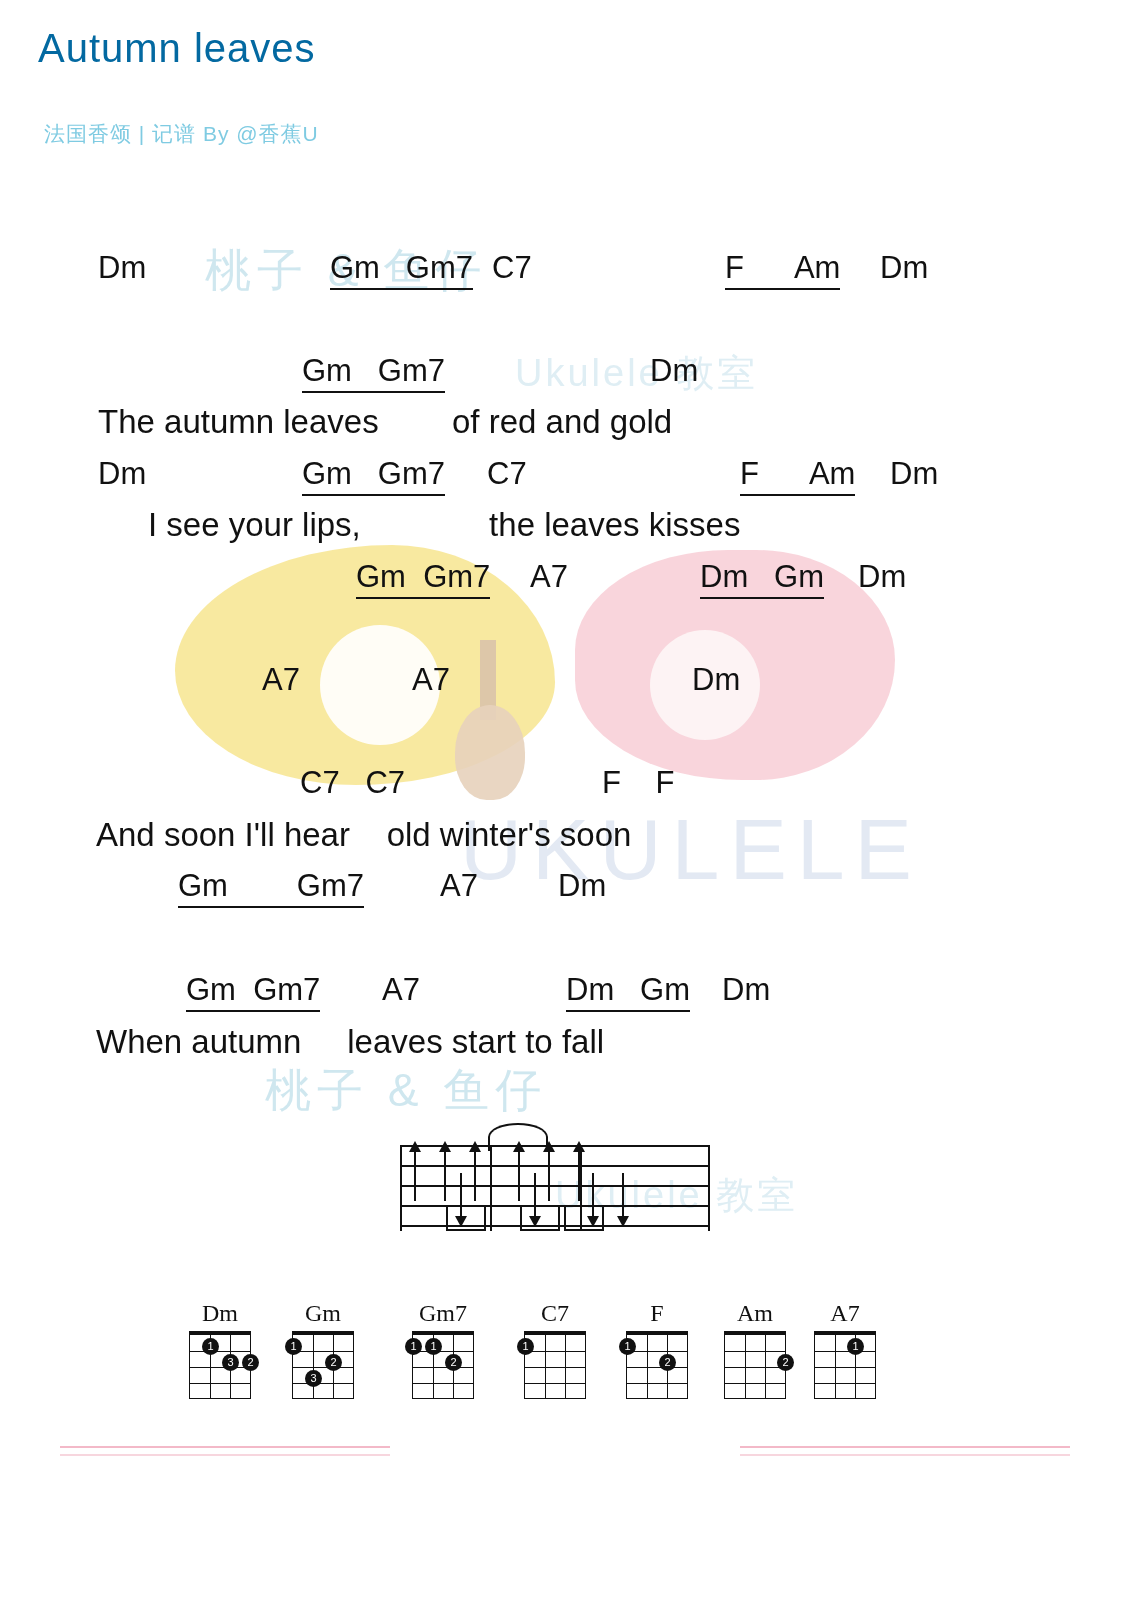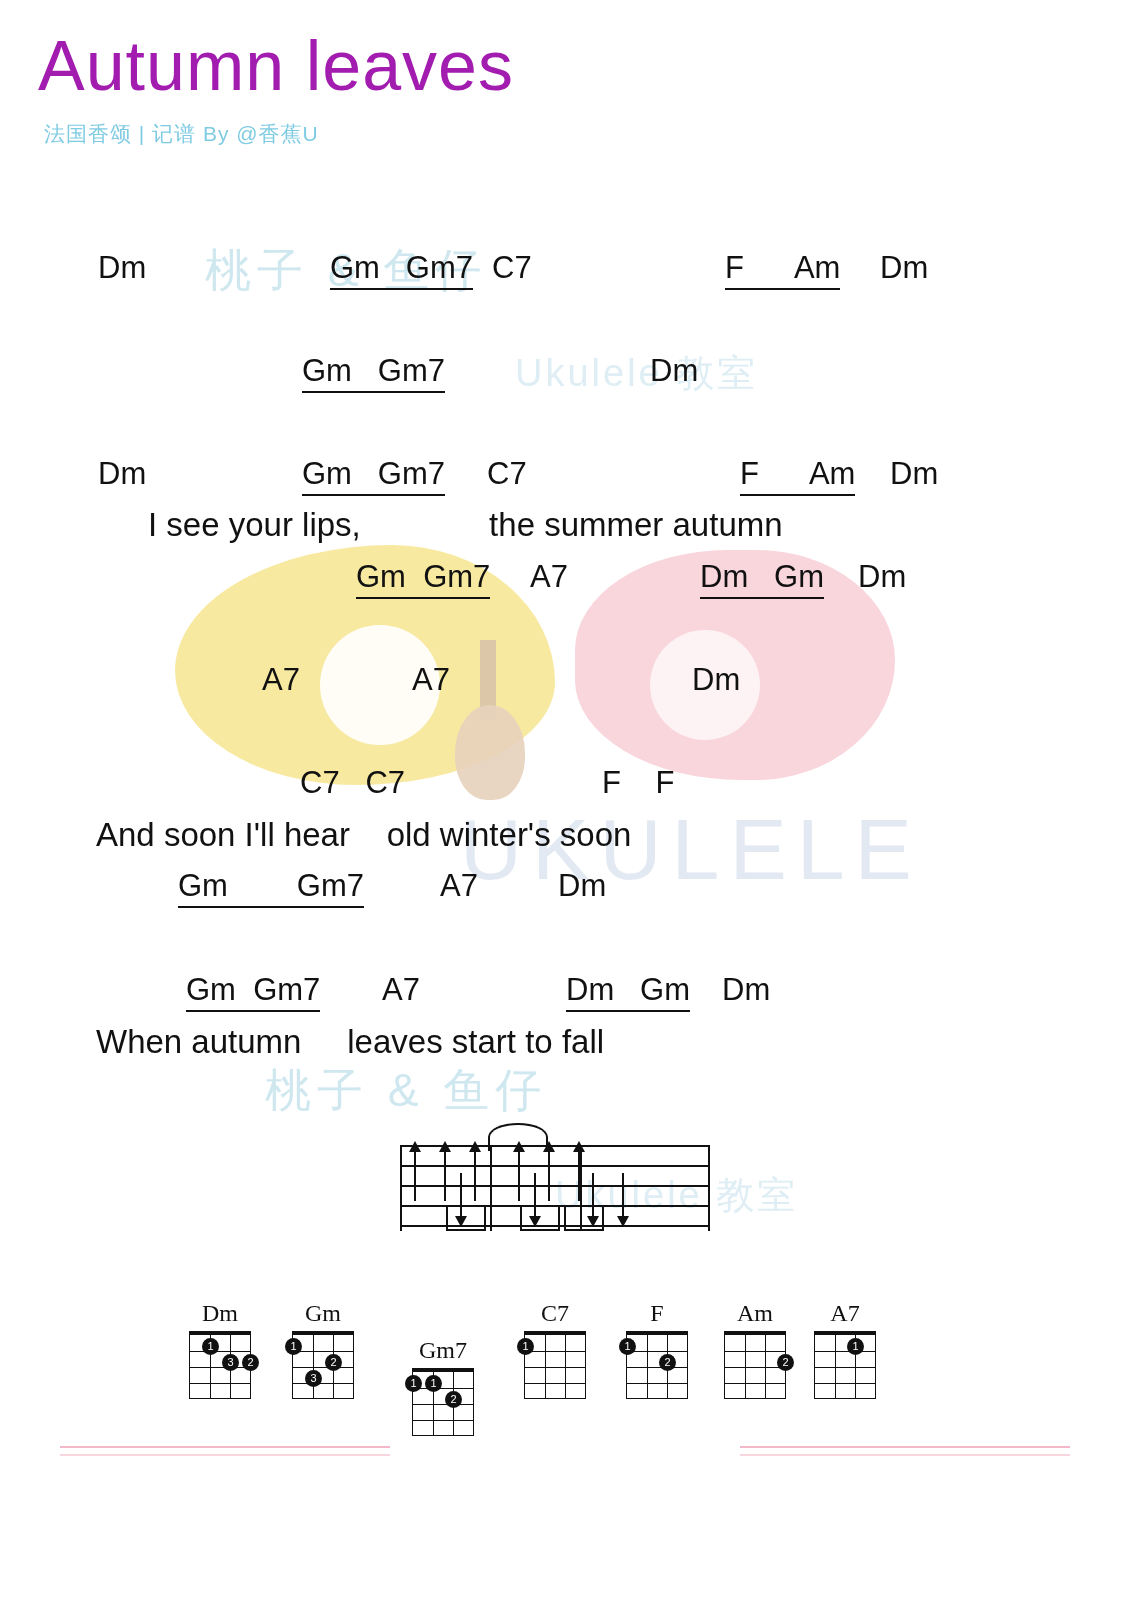--- a/index.html
+++ b/index.html
@@ -6,21 +6,21 @@
   body{
     width:1130px;height:1600px;position:relative;overflow:hidden;
     background:#ffffff;
     font-family:"Liberation Sans", sans-serif;
     color:#1b1b1b;
   }
 
   
   .title{
     position:absolute;left:38px;top:26px;
-    font-size:70px;letter-spacing:1px;color:#a21caf;font-weight:400;
+    font-size:40px;letter-spacing:1px;color:#0369a1;font-weight:400;
   }
   .subtitle{
     position:absolute;left:44px;top:120px;
     font-size:21px;color:#7fcbe2;letter-spacing:1px;
   }
 
   
   .wm{position:absolute;pointer-events:none;user-select:none;}
   .wm-a{left:205px;top:240px;font-size:46px;color:#cfe7ef;letter-spacing:6px;}
   .wm-b{left:515px;top:348px;font-size:38px;color:#dfeef4;letter-spacing:3px;}
@@ -89,26 +89,27 @@
 <div class="subtitle">法国香颂 | 记谱 By @香蕉U</div>
 
 <div class="sheet" id="sheet">
     <div class="line chord" style="left: 98px; top: 250px;">Dm</div>
     <div class="line chord u" style="left: 330px; top: 250px;">Gm   Gm7</div>
     <div class="line chord" style="left: 492px; top: 250px;">C7</div>
     <div class="line chord u" style="left: 725px; top: 250px;">F      Am</div>
     <div class="line chord" style="left: 880px; top: 250px;">Dm</div>
     <div class="line chord u" style="left: 302px; top: 353px;">Gm   Gm7</div>
     <div class="line chord" style="left: 650px; top: 353px;">Dm</div>
+    <div class="line lyric" style="left: 98px; top: 403px;">The autumn leaves        of red and gold</div>
     <div class="line chord" style="left: 98px; top: 456px;">Dm</div>
     <div class="line chord u" style="left: 302px; top: 456px;">Gm   Gm7</div>
     <div class="line chord" style="left: 487px; top: 456px;">C7</div>
     <div class="line chord u" style="left: 740px; top: 456px;">F      Am</div>
     <div class="line chord" style="left: 890px; top: 456px;">Dm</div>
-    <div class="line lyric" style="left: 148px; top: 506px;">I see your lips,              the summer autumn</div>
+    <div class="line lyric" style="left: 148px; top: 506px;">I see your lips,              the leaves kisses</div>
     <div class="line chord u" style="left: 356px; top: 559px;">Gm  Gm7</div>
     <div class="line chord" style="left: 530px; top: 559px;">A7</div>
     <div class="line chord u" style="left: 700px; top: 559px;">Dm   Gm</div>
     <div class="line chord" style="left: 858px; top: 559px;">Dm</div>
     <div class="line chord" style="left: 262px; top: 662px;">A7</div>
     <div class="line chord" style="left: 412px; top: 662px;">A7</div>
     <div class="line chord" style="left: 692px; top: 662px;">Dm</div>
     <div class="line chord" style="left: 300px; top: 765px;">C7   C7</div>
     <div class="line chord" style="left: 602px; top: 765px;">F    F</div>
     <div class="line lyric" style="left: 96px; top: 816px;">And soon I'll hear    old winter's soon</div>
@@ -188,21 +189,21 @@
         <div class="v" style="left: 20px;"></div>
         <div class="v" style="left: 40px;"></div>
         <div class="h" style="top: 16px;"></div>
         <div class="h" style="top: 32px;"></div>
         <div class="h" style="top: 48px;"></div>
         <div class="dot" style="left: -8px; top: 3px;">1</div>
         <div class="dot" style="left: 32px; top: 19px;">2</div>
         <div class="dot" style="left: 12px; top: 35px;">3</div>
       </div>
     </div>
-    <div class="cd" style="left: 398px; top: 0px; margin-top: 37px;">
+    <div class="cd" style="left: 398px; top: 0px;">
       <div class="nm">Gm7</div>
       <div class="grid">
         <div class="v" style="left: 20px;"></div>
         <div class="v" style="left: 40px;"></div>
         <div class="h" style="top: 16px;"></div>
         <div class="h" style="top: 32px;"></div>
         <div class="h" style="top: 48px;"></div>
         <div class="dot" style="left: 12px; top: 3px;">1</div>
         <div class="dot" style="left: -8px; top: 3px;">1</div>
         <div class="dot" style="left: 32px; top: 19px;">2</div>

